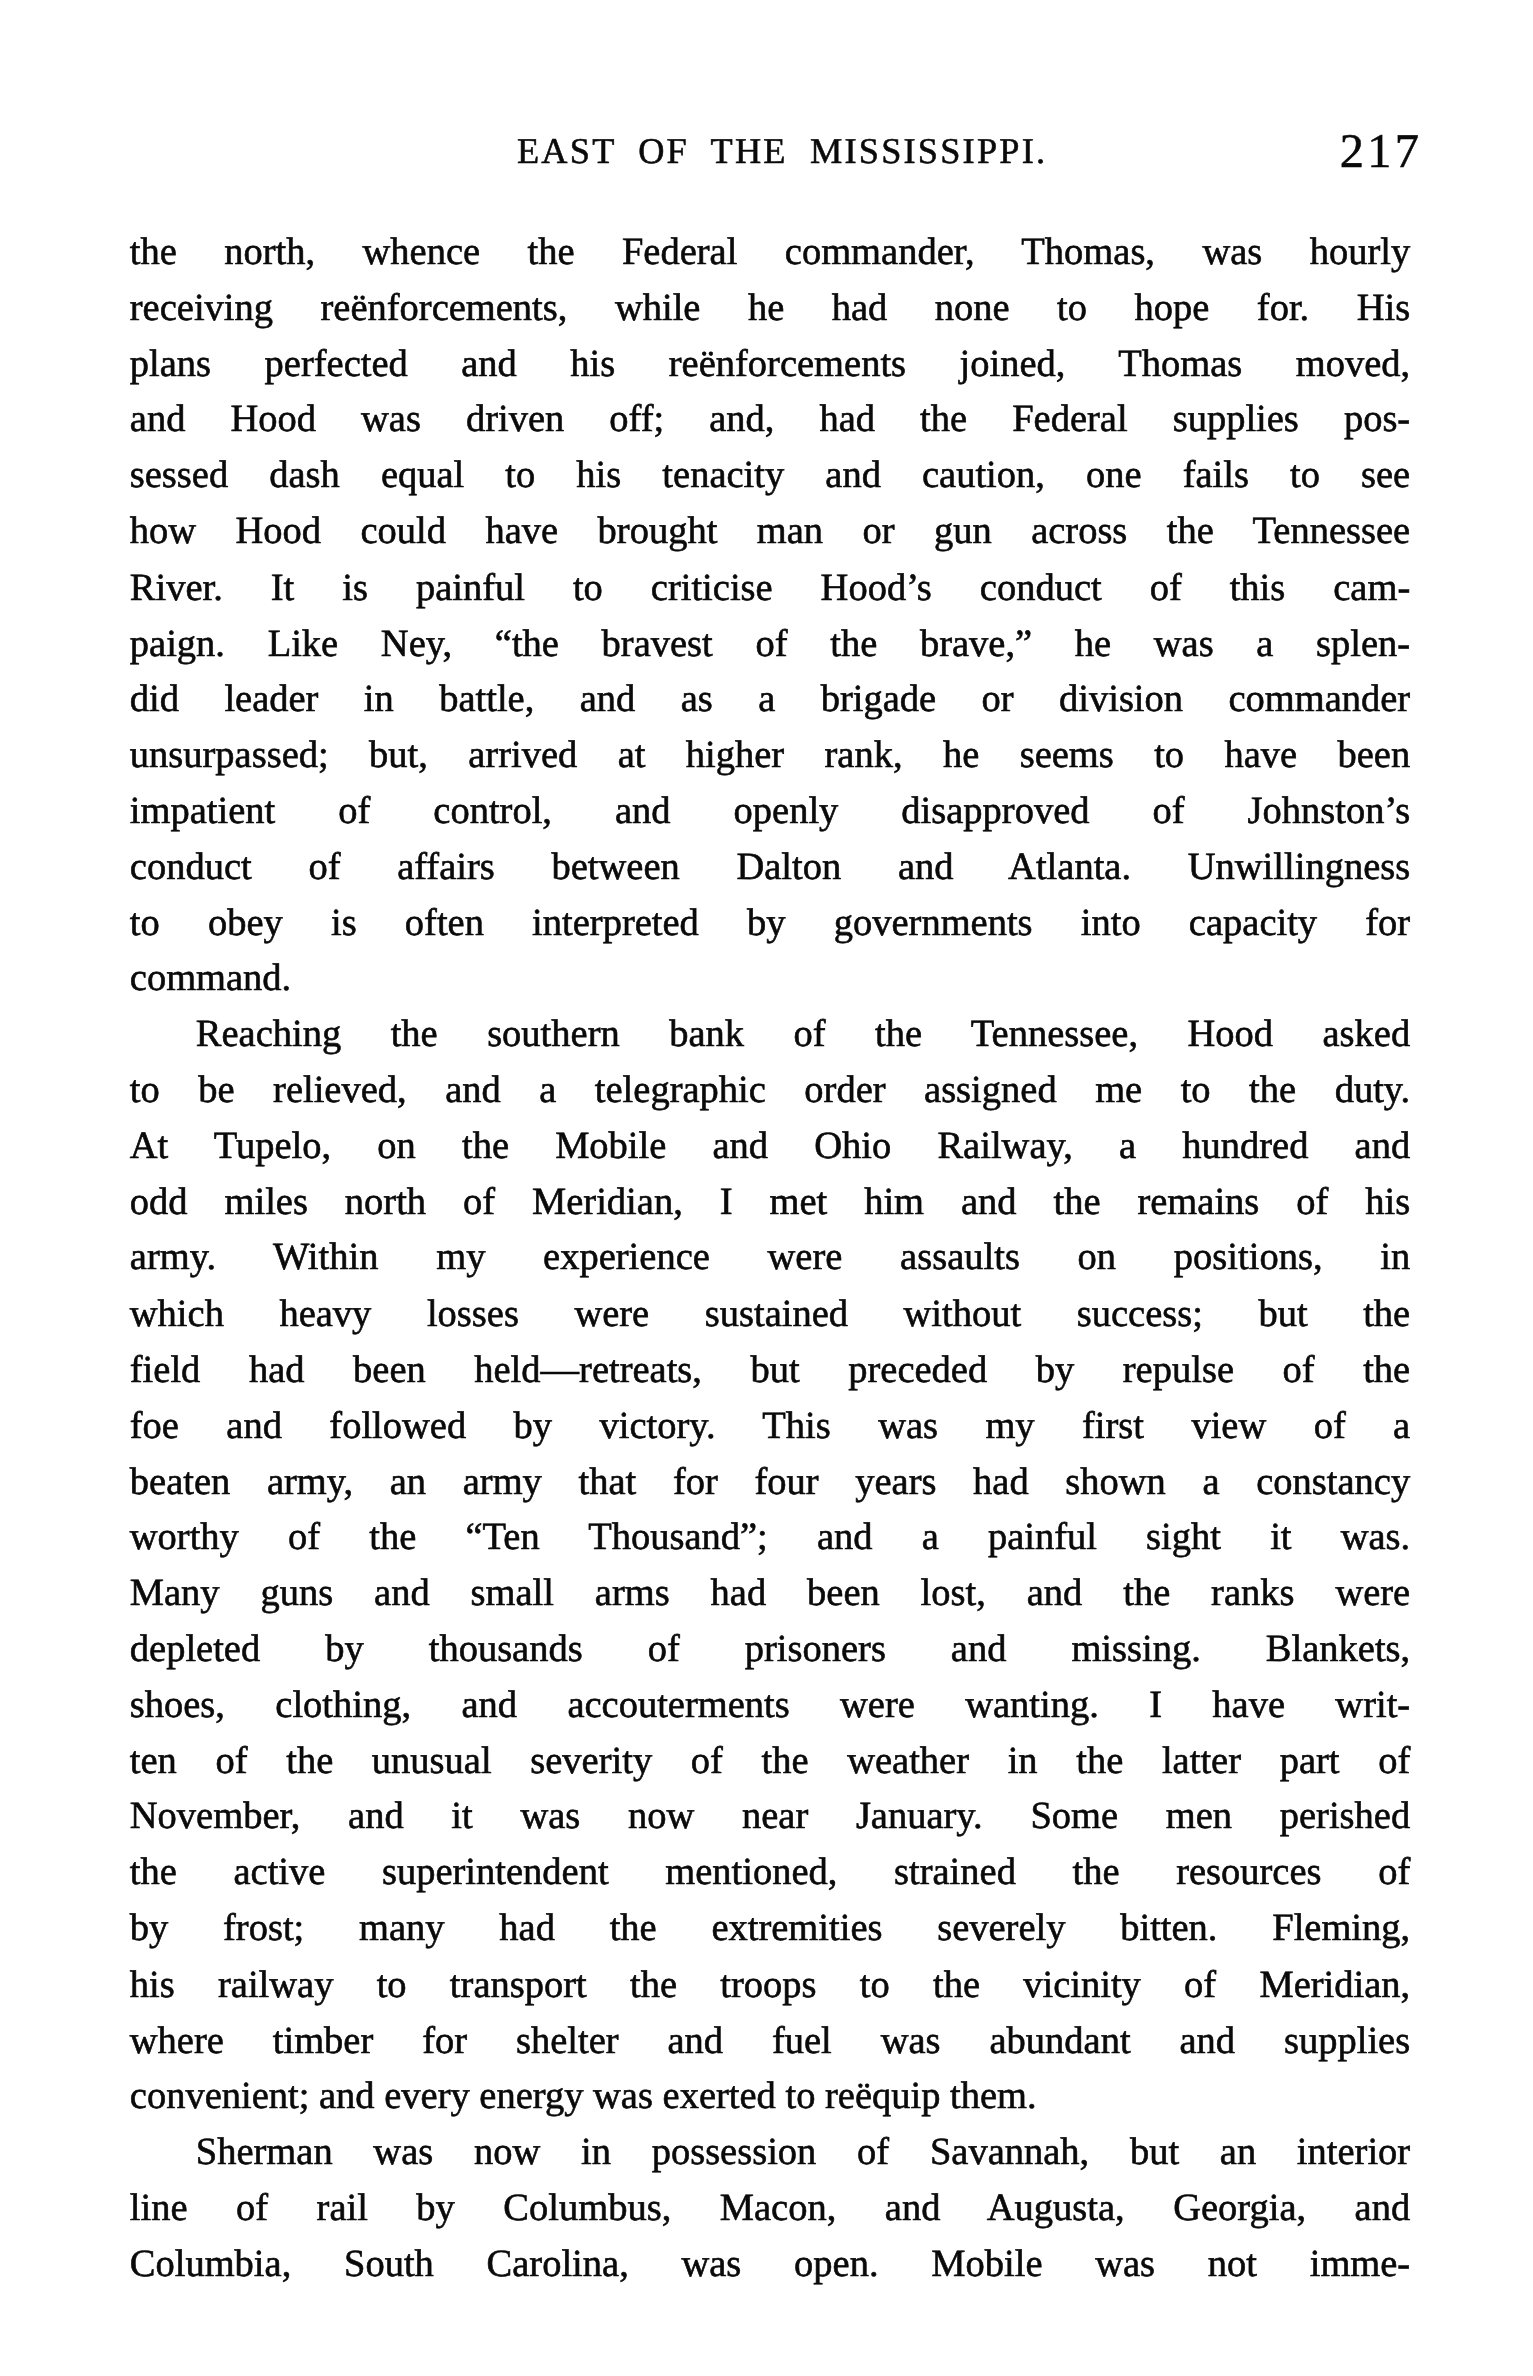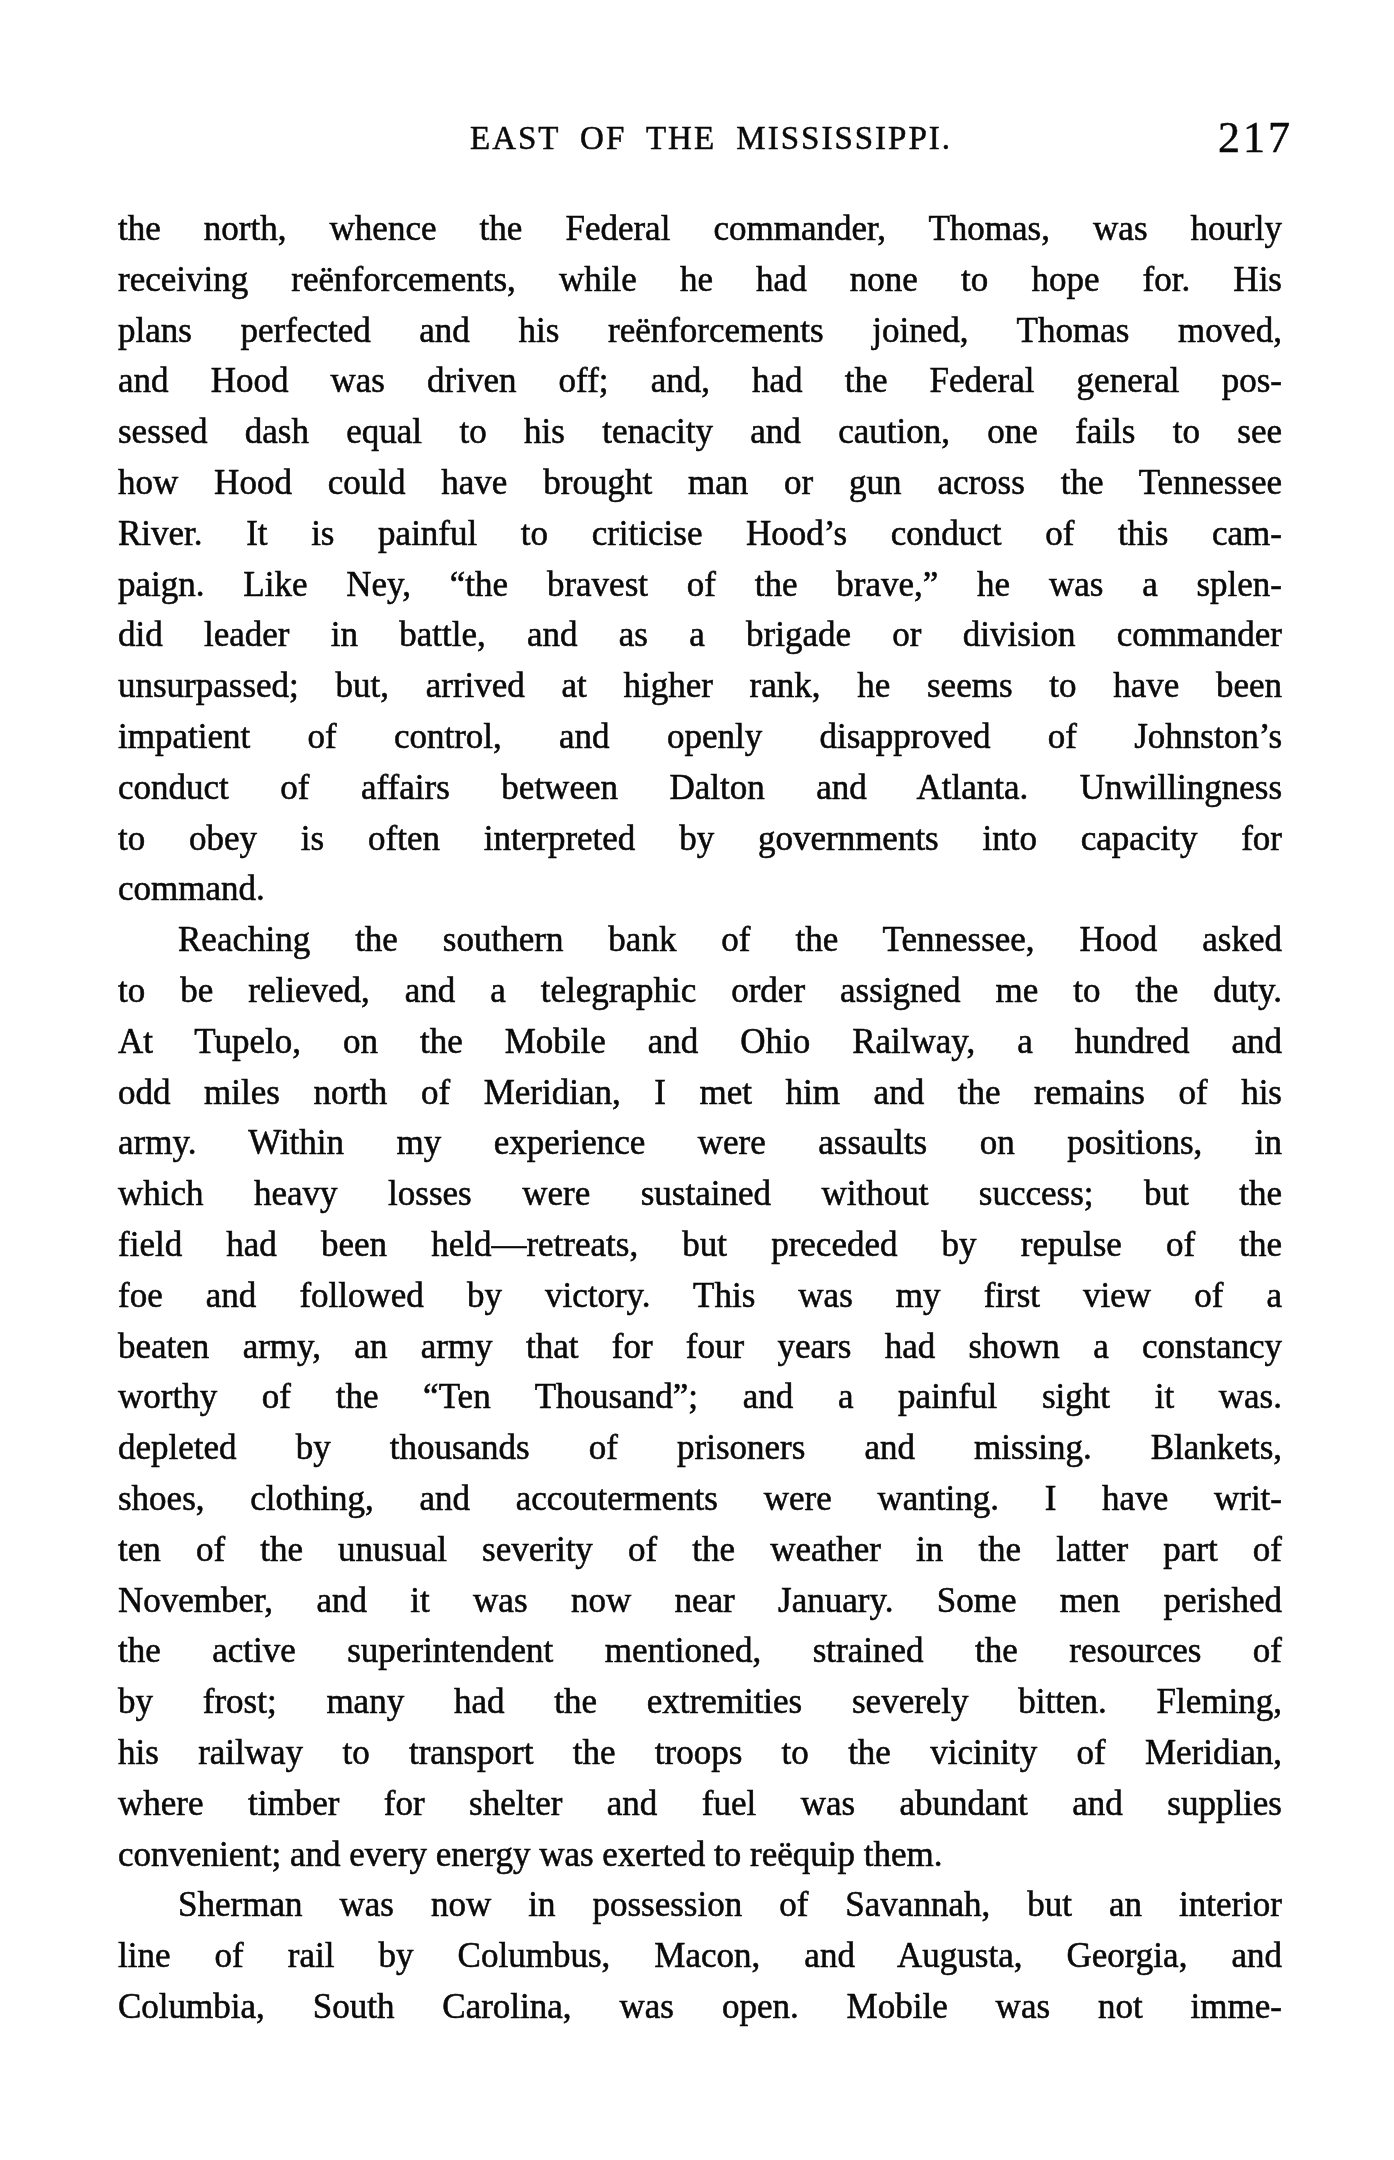--- a/index.html
+++ b/index.html
@@ -73,41 +73,42 @@
 
 <div class="page" style="--ink: #0a0a0a; --paper: #ffffff;">
   <div class="running-head">
     <span class="head-title">EAST OF THE MISSISSIPPI.</span>
     <span class="head-page-number">217</span>
   </div>
   <div class="body-text">
       <div class="line">the north, whence the Federal commander, Thomas, was hourly</div>
       <div class="line">receiving reënforcements, while he had none to hope for. His</div>
       <div class="line">plans perfected and his reënforcements joined, Thomas moved,</div>
-      <div class="line">and Hood was driven off; and, had the Federal general pos-</div>
+      <div class="line">and Hood was driven off; and, had the Federal supplies pos-</div>
       <div class="line">sessed dash equal to his tenacity and caution, one fails to see</div>
       <div class="line">how Hood could have brought man or gun across the Tennessee</div>
       <div class="line">River. It is painful to criticise Hood’s conduct of this cam-</div>
       <div class="line">paign. Like Ney, “the bravest of the brave,” he was a splen-</div>
       <div class="line">did leader in battle, and as a brigade or division commander</div>
       <div class="line">unsurpassed; but, arrived at higher rank, he seems to have been</div>
       <div class="line">impatient of control, and openly disapproved of Johnston’s</div>
       <div class="line">conduct of affairs between Dalton and Atlanta. Unwillingness</div>
       <div class="line">to obey is often interpreted by governments into capacity for</div>
       <div class="line no-just">command.</div>
       <div class="line indent">Reaching the southern bank of the Tennessee, Hood asked</div>
       <div class="line">to be relieved, and a telegraphic order assigned me to the duty.</div>
       <div class="line">At Tupelo, on the Mobile and Ohio Railway, a hundred and</div>
       <div class="line">odd miles north of Meridian, I met him and the remains of his</div>
       <div class="line">army. Within my experience were assaults on positions, in</div>
       <div class="line">which heavy losses were sustained without success; but the</div>
       <div class="line">field had been held—retreats, but preceded by repulse of the</div>
       <div class="line">foe and followed by victory. This was my first view of a</div>
       <div class="line">beaten army, an army that for four years had shown a constancy</div>
       <div class="line">worthy of the “Ten Thousand”; and a painful sight it was.</div>
+      <div class="line">Many guns and small arms had been lost, and the ranks were</div>
       <div class="line">depleted by thousands of prisoners and missing. Blankets,</div>
       <div class="line">shoes, clothing, and accouterments were wanting. I have writ-</div>
       <div class="line">ten of the unusual severity of the weather in the latter part of</div>
       <div class="line">November, and it was now near January. Some men perished</div>
       <div class="line">the active superintendent mentioned, strained the resources of</div>
       <div class="line">by frost; many had the extremities severely bitten. Fleming,</div>
       <div class="line">his railway to transport the troops to the vicinity of Meridian,</div>
       <div class="line">where timber for shelter and fuel was abundant and supplies</div>
       <div class="line no-just">convenient; and every energy was exerted to reëquip them.</div>
       <div class="line indent">Sherman was now in possession of Savannah, but an interior</div>

